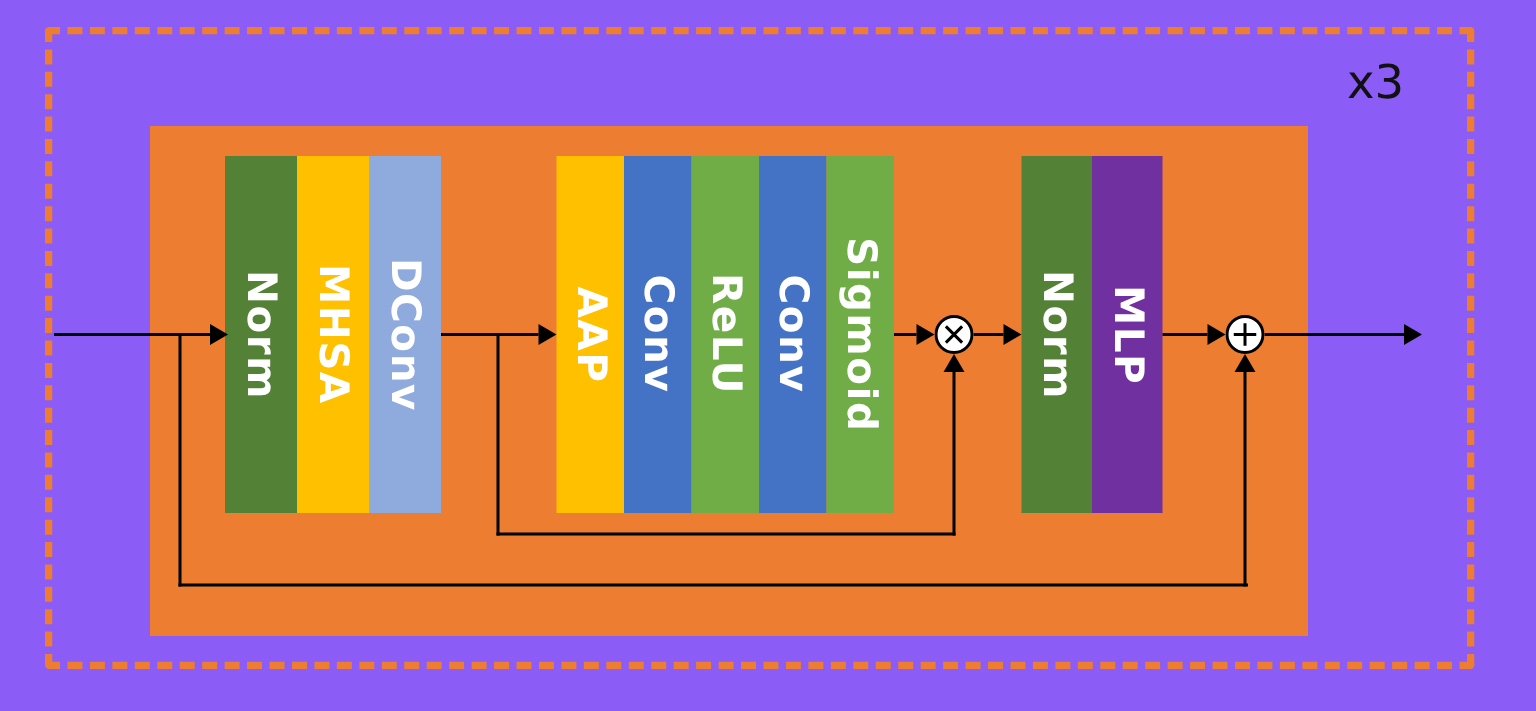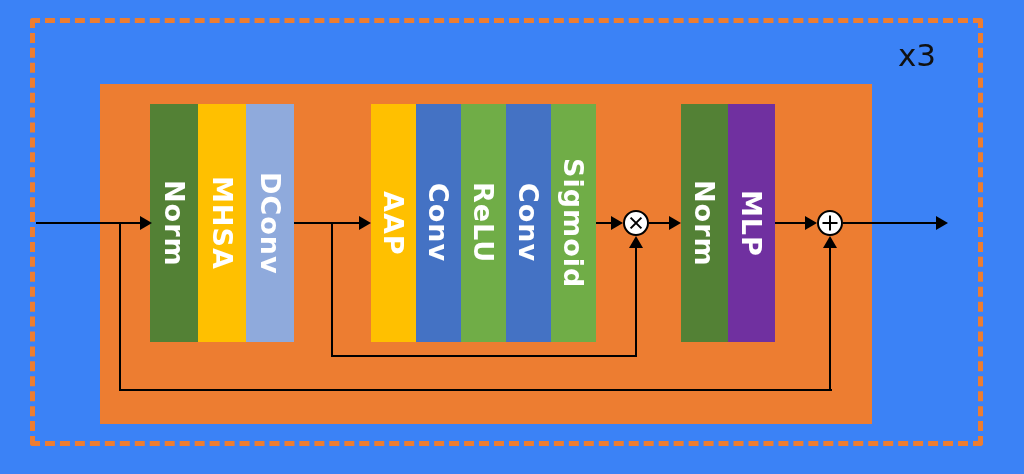--- a/index.html
+++ b/index.html
@@ -3,21 +3,21 @@
 <meta charset="utf-8">
 <style>
   * { margin: 0; padding: 0; box-sizing: border-box; }
   html, body { background: #ffffff; }
   body { font-family: "DejaVu Sans", "Liberation Sans", sans-serif; }
 
   .canvas {
     position: relative;
     width: 1024px;
     height: 474px;
-    background: #3b82f6;
+    background: #8b5cf6;
     overflow: hidden;
   }
 
   .dashed-frame {
     position: absolute;
     left: 30px; top: 18px;
     width: 953px; height: 428px;
     border: 5px dashed #ED7D31;
     border-radius: 3px;
   }

